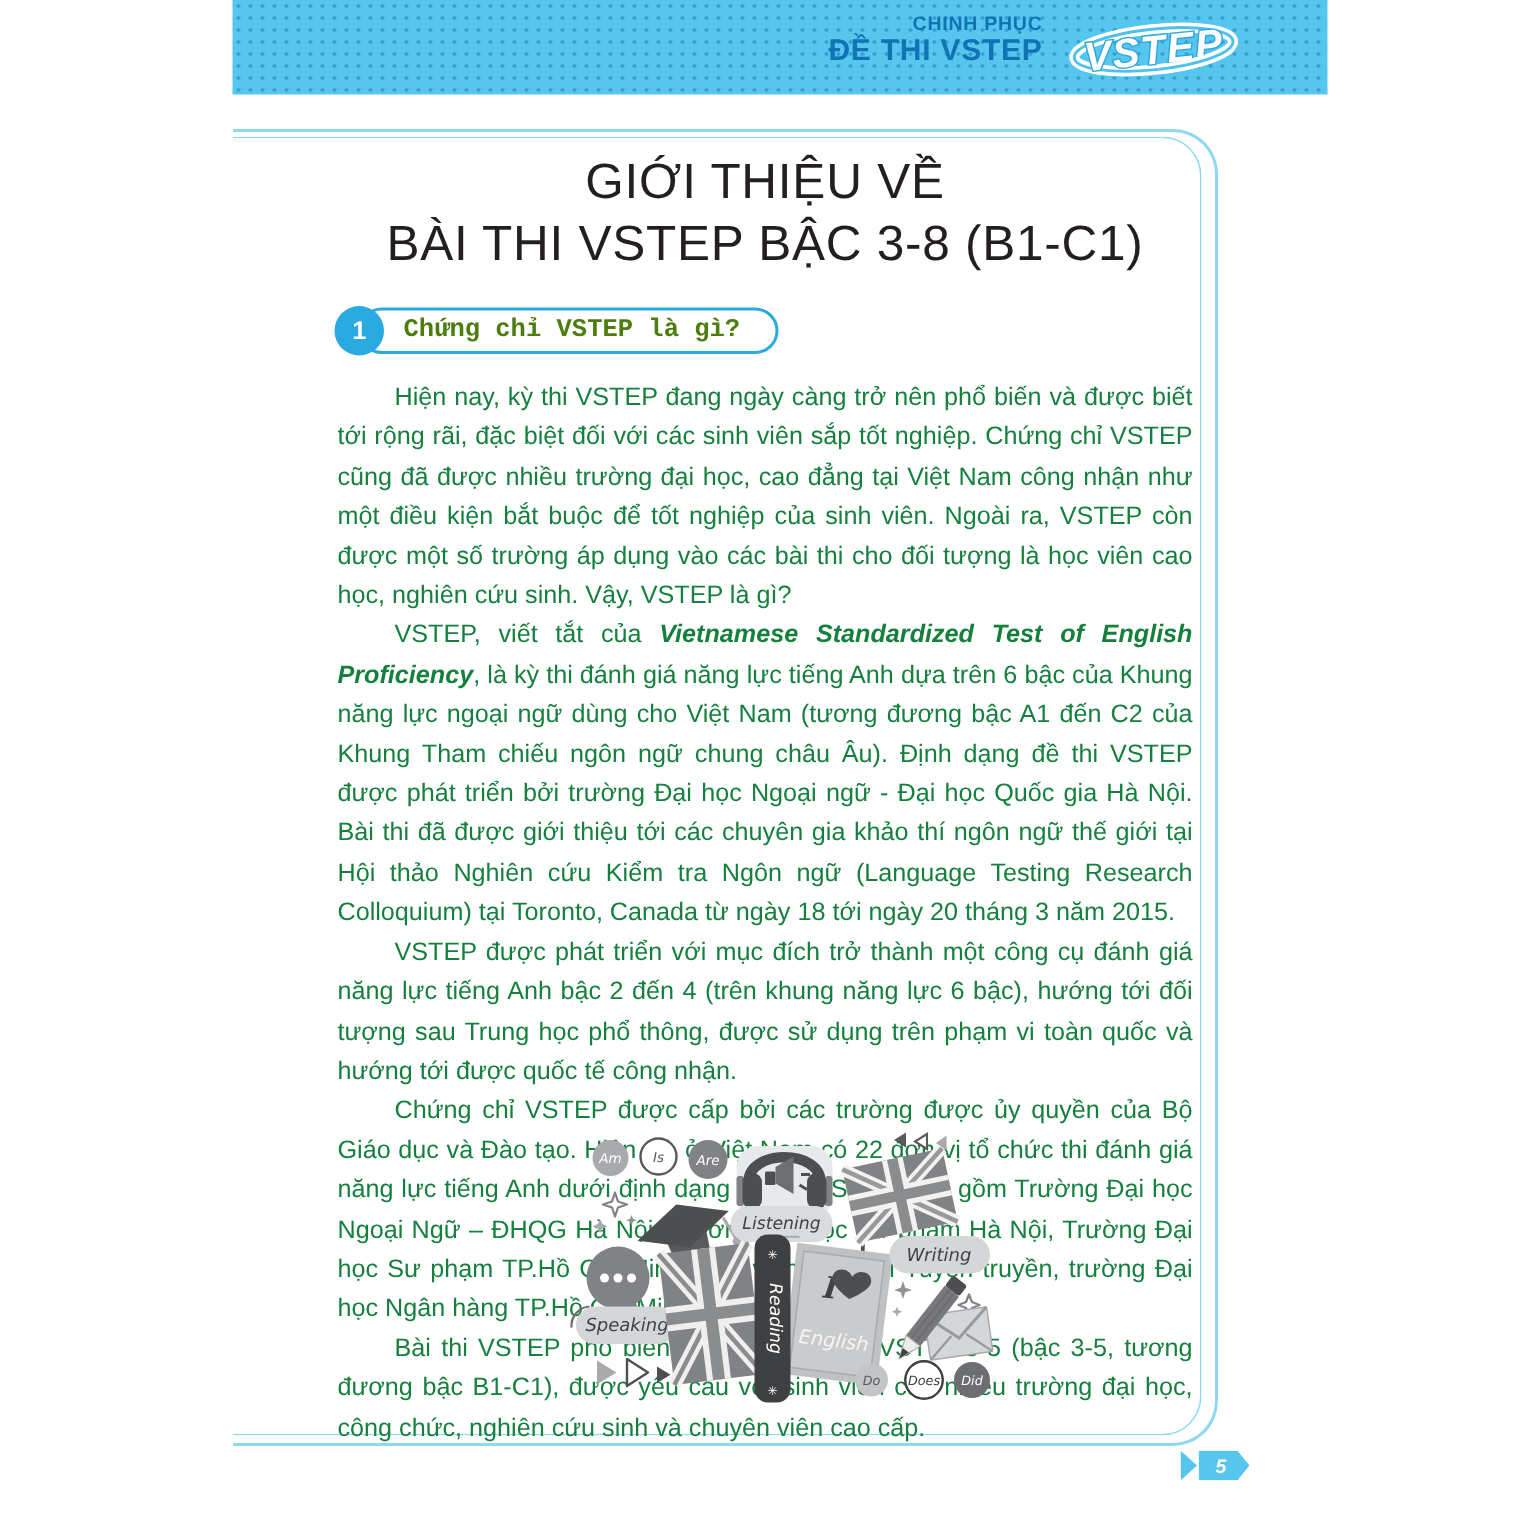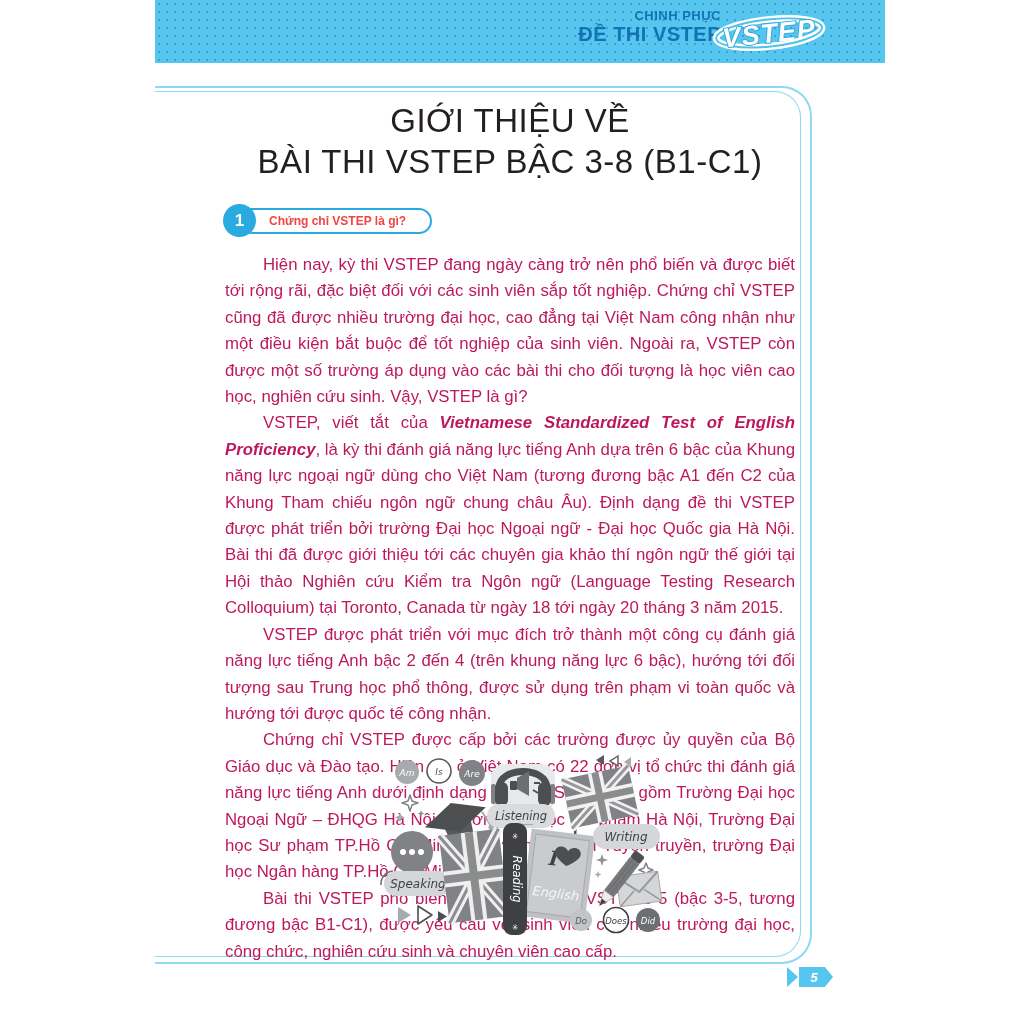--- a/index.html
+++ b/index.html
@@ -3,42 +3,42 @@
 <meta charset="utf-8">
 <style>
   html,body{margin:0;padding:0;background:#ffffff;}
   #page{position:relative;width:1024px;height:1024px;background:#ffffff;overflow:hidden;
         font-family:"Liberation Sans",sans-serif;}
 
   
   .band{position:absolute;left:155px;top:0;width:730px;height:63px;background:#56C6EF;
         background-image:radial-gradient(circle,rgba(18,115,180,.45) 1.1px,transparent 1.4px);
         background-size:8px 8px;}
-  .tagline{position:absolute;top:9px;right:164px;text-align:right;color:#1173B4;line-height:1.1;}
+  .tagline{position:absolute;top:9px;right:190px;text-align:right;color:#1173B4;line-height:1.1;}
   .tagline .l1{font-size:13px;font-weight:bold;letter-spacing:.5px;}
   .tagline .l2{font-size:20px;font-weight:bold;letter-spacing:.5px;margin-left:12px;}
   .logo-svg{position:absolute;top:6px;right:58px;width:116px;height:52px;}
 
   
   .frame-outer{position:absolute;left:155px;top:86px;width:655px;height:874px;
         border:2px solid #8FD8F2;border-left:none;border-radius:0 30px 30px 0;}
   .frame-inner{position:absolute;left:155px;top:91px;width:645px;height:864px;
         border:1.5px solid #8FD8F2;border-left:none;border-radius:0 26px 26px 0;}
 
   
   .content{position:absolute;left:225px;top:100px;width:570px;}
   .title{font-weight:normal;font-size:33px;line-height:41px;color:#231F20;text-align:center;
          letter-spacing:.5px;}
   .sec-row{display:flex;align-items:center;margin-top:22px;margin-left:-2px;}
   .sec-badge{width:33px;height:33px;border-radius:50%;background:#29ABE2;color:#fff;
          font-weight:bold;font-size:17px;display:flex;align-items:center;justify-content:center;
          position:relative;z-index:2;}
   .sec-pill{margin-left:-17px;background:#fff;border:2px solid #29ABE2;border-radius:16px;
-         padding:4px 24px 4px 28px;font-weight:bold;font-size:12px;color:#ef4444;}
-  .paras{margin-top:15px;color:#be185d;font-size:16.8px;line-height:26.4px;text-align:justify;}
+         padding:4px 24px 4px 28px;font-weight:bold;font-size:17px;color:#4d7c0f;font-family:Liberation Mono, monospace;}
+  .paras{margin-top:15px;color:#15803d;font-size:16.8px;line-height:26.4px;text-align:justify;}
   .paras p{margin:0;text-indent:38px;}
   .paras .emp{font-weight:bold;font-style:italic;}
 
   
   .illus{position:absolute;left:360px;top:740px;width:320px;height:205px;}
   .hand{font-family:"DejaVu Sans",sans-serif;font-style:italic;}
 
   
   .pageno{position:absolute;left:787px;top:967px;display:flex;align-items:center;}
   .pn-chev{width:11px;height:20px;background:#56C6EF;

